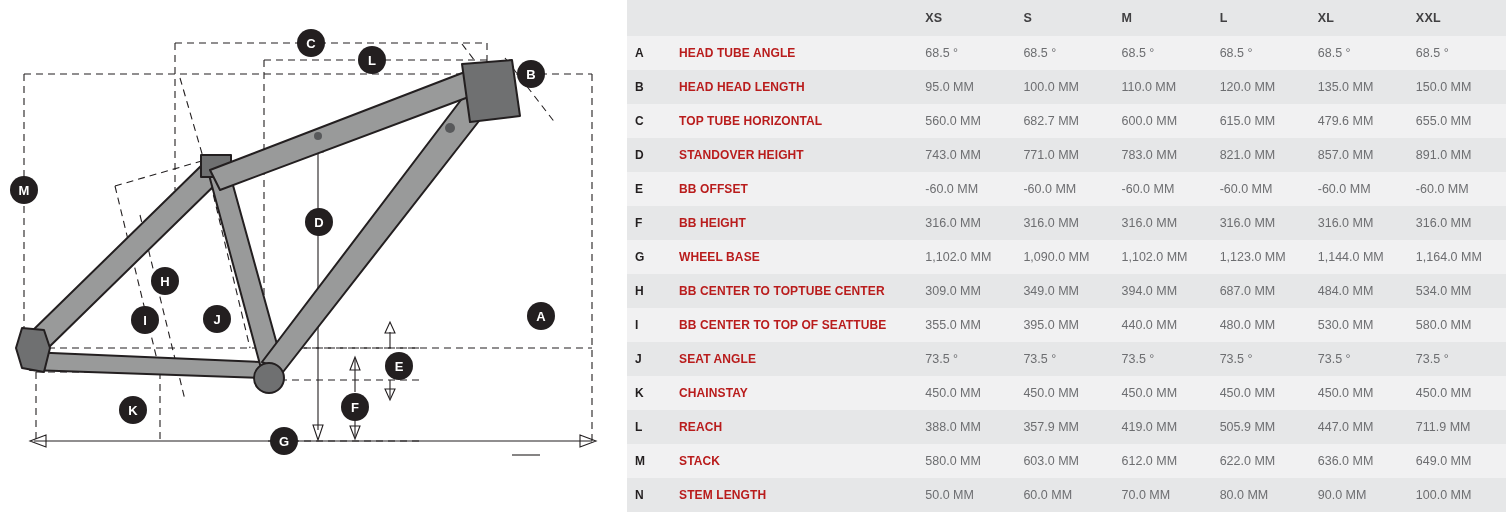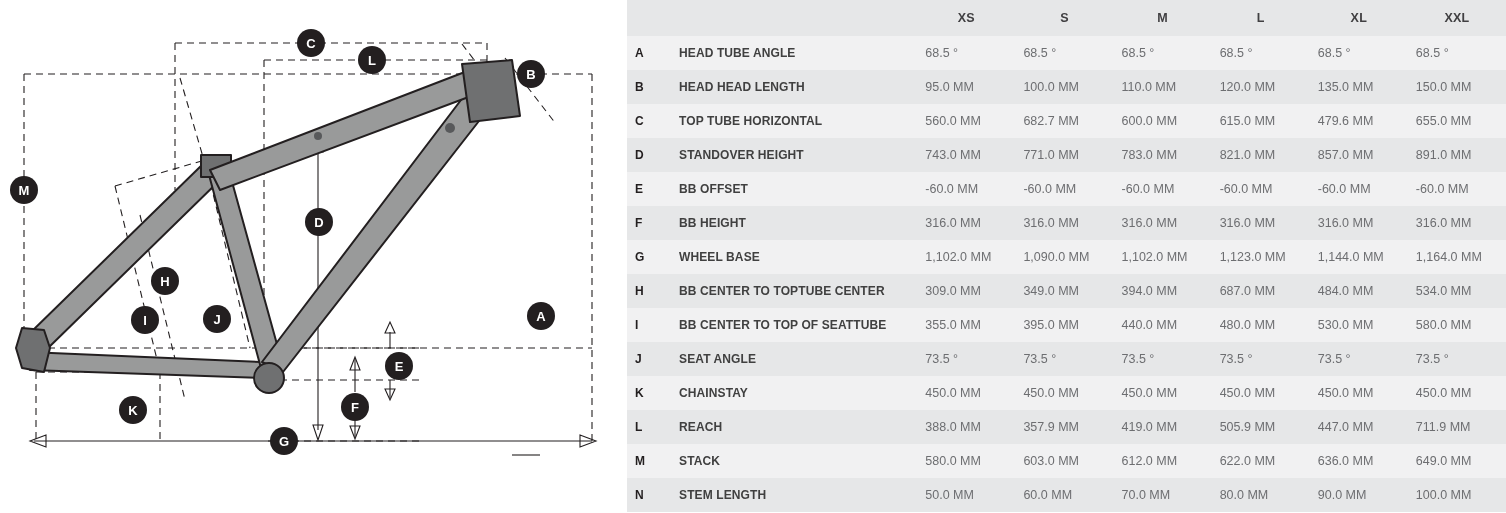--- a/index.html
+++ b/index.html
@@ -81,21 +81,21 @@
   }
   table.geo col.c-letter  { width: 44px; }
   table.geo col.c-name    { width: 246px; }
   table.geo col.c-size    { width: 98px; }
   table.geo thead th {
     background: #e6e7e8;
     height: 36px;
     font-size: 12.5px;
     font-weight: bold;
     color: #414042;
-    text-align: center;
+    text-align: left;
     padding: 0 8px;
     letter-spacing: 0.2px;
   }
   table.geo thead th.blank { background: #e6e7e8; }
   table.geo tbody tr { height: 34px; }
   table.geo tbody tr.even td { background: #f1f1f2; }
   table.geo tbody tr.odd  td { background: #e6e7e8; }
   table.geo td {
     padding: 0 8px;
     color: #58595b;
@@ -103,21 +103,21 @@
     white-space: nowrap;
     overflow: hidden;
   }
   table.geo td.letter {
     font-weight: bold;
     color: #231f20;
     font-size: 12px;
   }
   table.geo td.rowname {
     font-weight: bold;
-    color: #404040;
+    color: #b91c1c;
     font-size: 12px;
     letter-spacing: 0.1px;
   }
   table.geo td.val {
     color: #6d6e71;
     font-size: 12.5px;
   }
 </style>
 </head>
 <body>

